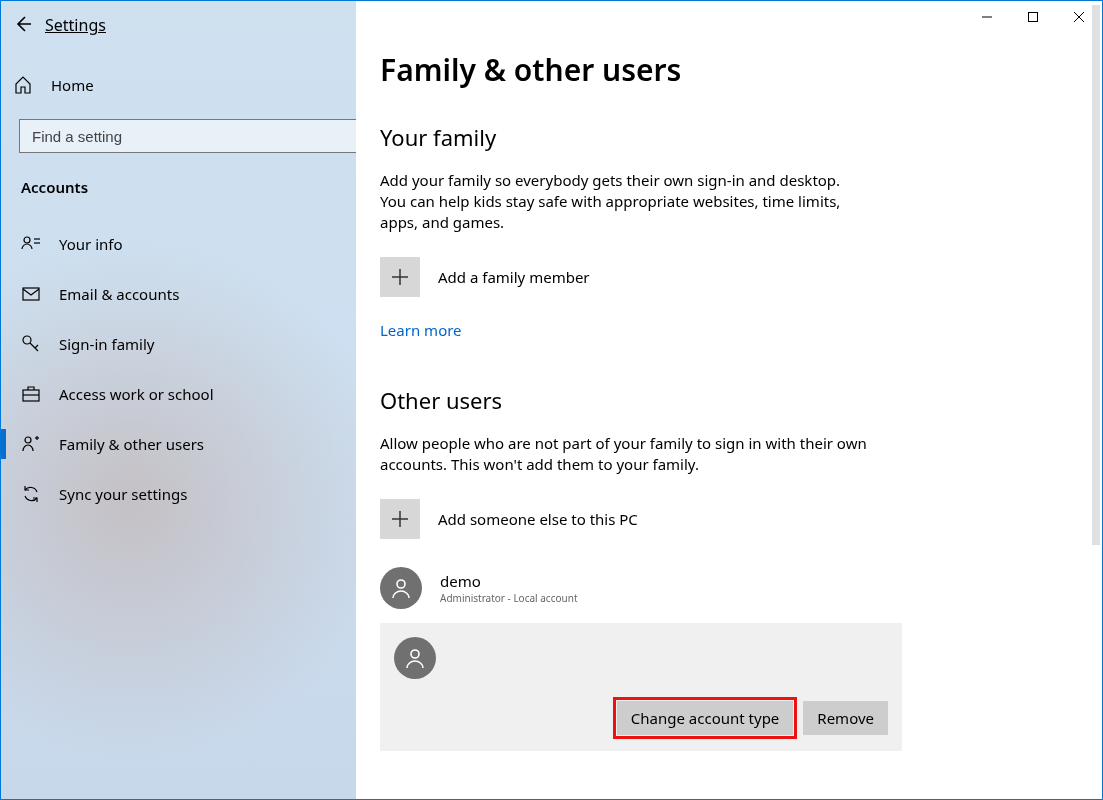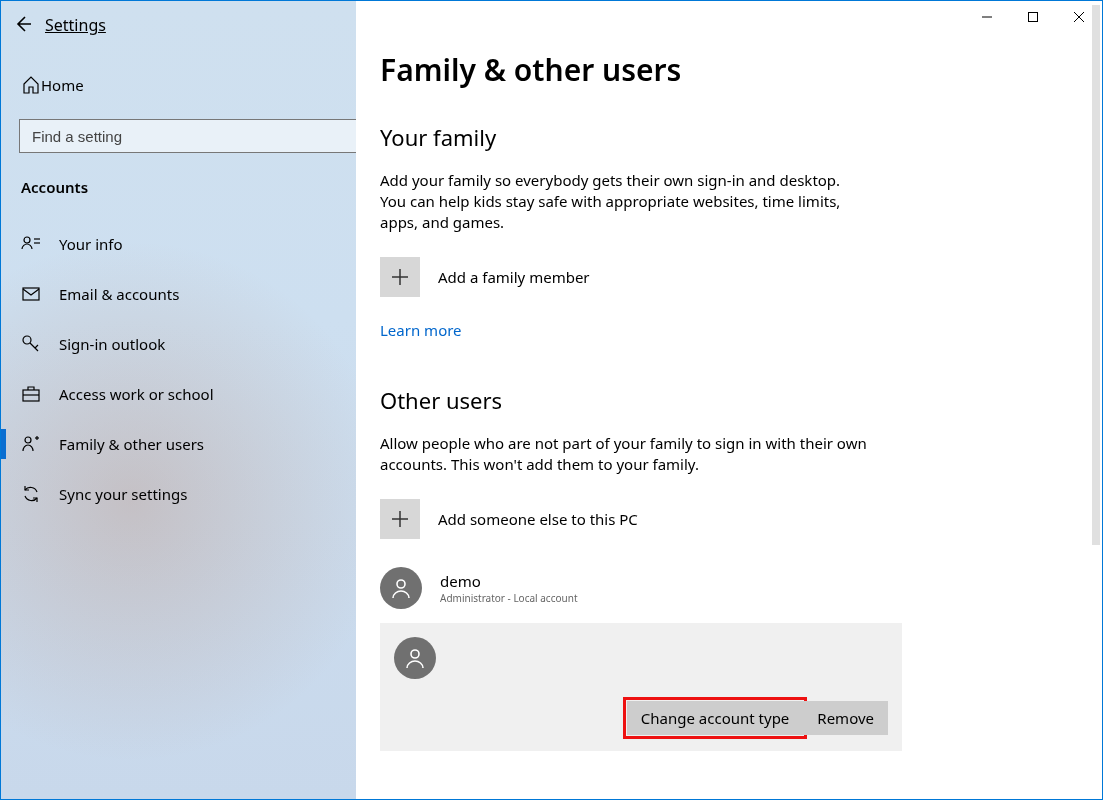--- a/index.html
+++ b/index.html
@@ -19,22 +19,22 @@
     height:46px;display:flex;align-items:center;
   }
   .back{
     width:44px;height:46px;display:flex;align-items:center;justify-content:center;
     font-size:20px;line-height:1;
   }
   .title{
     font-size:16px;padding-top:2px;text-decoration:underline;
   }
   .home-row{
-    display:flex;align-items:center;height:40px;padding-left:20px;margin-top:18px;
-    font-size:15px;
+    display:flex;align-items:center;height:40px;padding-left:12px;margin-top:18px;
+    gap:18px;font-size:15px;
   }
   .icon{width:20px;height:20px;display:inline-flex;align-items:center;justify-content:center}
   .search-wrap{padding:14px 18px 4px 18px;}
   .search{
     width:384px;height:34px;box-sizing:border-box;border:1px solid #777;
     background:rgba(255,255,255,.55);
     display:flex;align-items:center;padding:0 10px;justify-content:space-between;
   }
   .search input{
     border:0;background:transparent;outline:none;font-size:15px;width:260px;
@@ -71,21 +71,21 @@
   .user-row{display:flex;align-items:center;gap:18px;padding:6px 0;}
   .avatar{
     width:42px;height:42px;border-radius:50%;background:#707070;display:flex;align-items:center;justify-content:center;
   }
   .user-text .uname{font-size:15px;color:#000;}
   .user-text .urole{font-size:10px;color:#666;}
   .user-card{
     background:#f0f0f0;padding:14px 14px 16px 14px;margin-top:8px;width:494px;
   }
   .user-card .user-row{padding:0;}
-  .card-actions{display:flex;justify-content:flex-end;margin-top:22px;}
+  .card-actions{display:flex;justify-content:flex-end;gap:10px;margin-top:22px;}
   .btn{
     background:#cdcdcd;border:0;height:34px;padding:0 14px;font-size:15px;color:#000;
     font-family:inherit;
   }
   .btn.red{outline:3px solid #e11; outline-offset:1px;}
   .scrollbar-stub{position:absolute;top:4px;right:2px;width:8px;height:540px;background:rgba(0,0,0,.12);}
 </style>
 </head>
 <body>
 
@@ -145,21 +145,21 @@
         </span>
         <span>Email &amp; accounts</span>
       </div>
       <div class="nav-item">
         <span class="icon">
           <svg width="20" height="20" viewBox="0 0 20 20">
               <circle cx="6" cy="6" r="4" fill="none" stroke="#000" stroke-width="1.2"></circle>
               <path d="M9 9 L17 17 M14 14 L17 11" fill="none" stroke="#000" stroke-width="1.2"></path>
             </svg>
         </span>
-        <span>Sign-in outlook</span>
+        <span>Sign-in family</span>
       </div>
       <div class="nav-item">
         <span class="icon">
           <svg width="20" height="20" viewBox="0 0 20 20">
               <rect x="2" y="6" width="16" height="11" fill="none" stroke="#000" stroke-width="1.2"></rect>
               <path d="M7 6 V3 H13 V6" fill="none" stroke="#000" stroke-width="1.2"></path>
               <line x1="2" y1="11" x2="18" y2="11" stroke="#000" stroke-width="1.2"></line>
             </svg>
         </span>
         <span>Access work or school</span>

